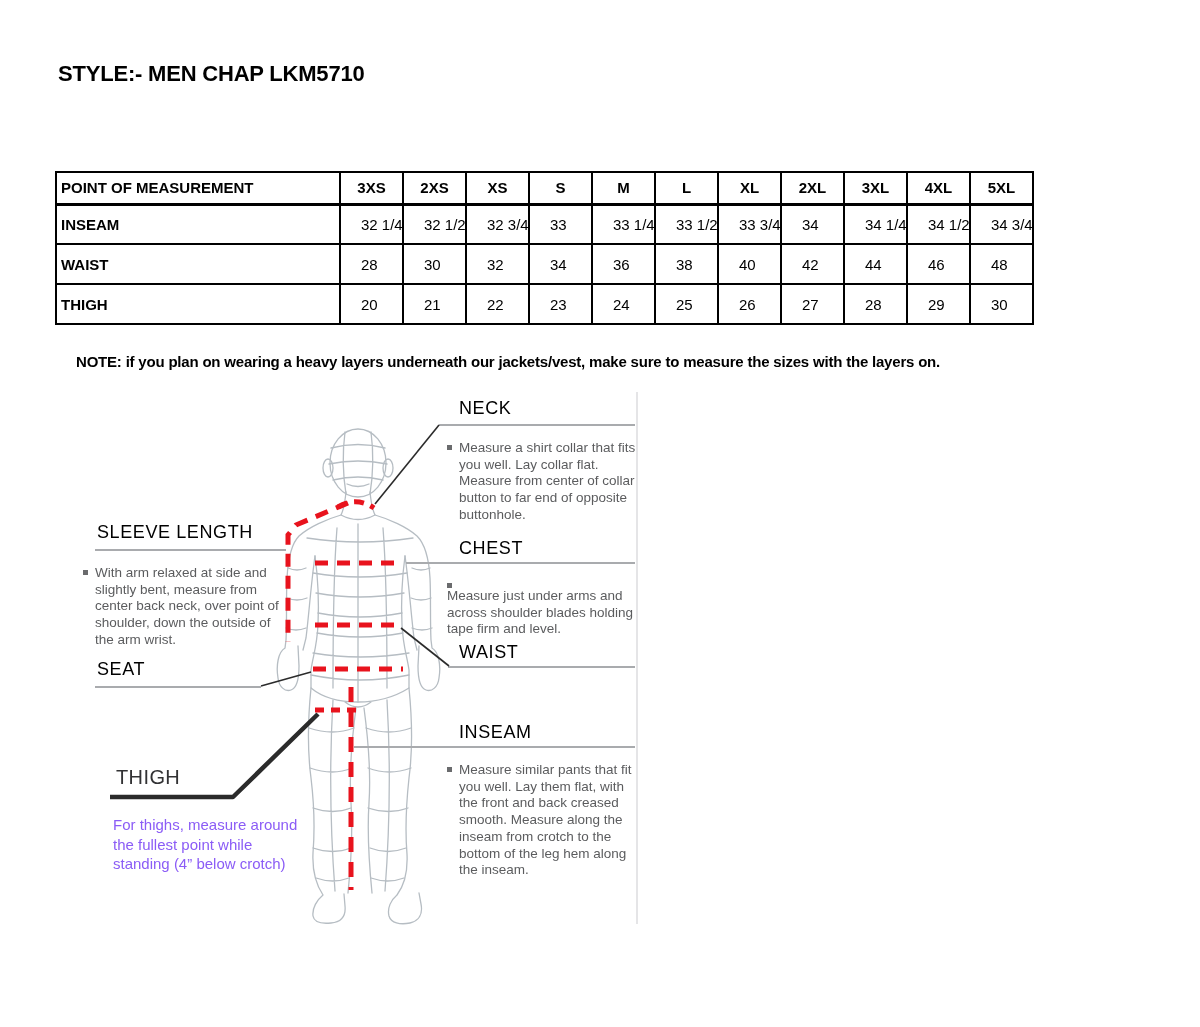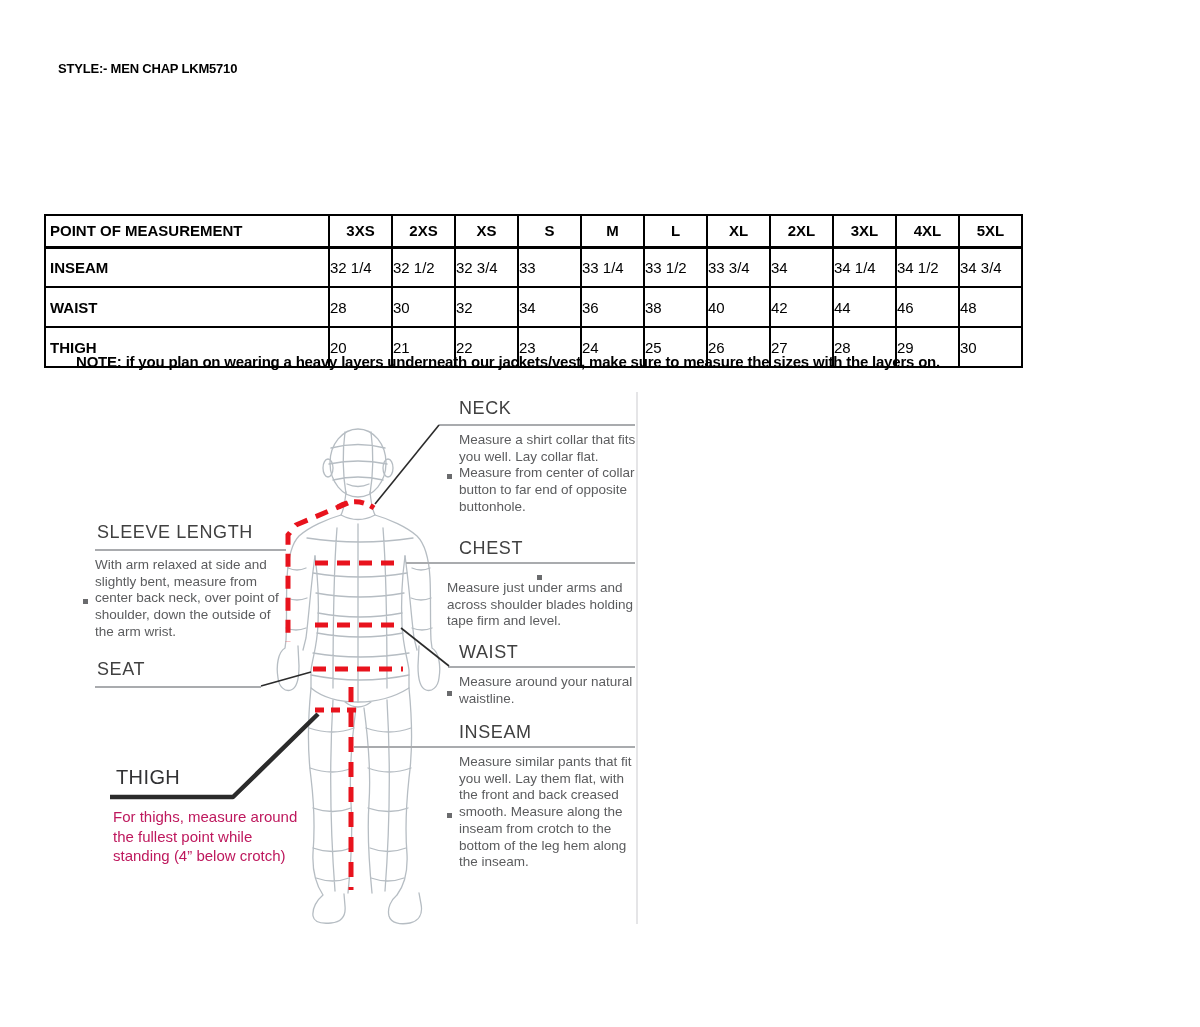--- a/index.html
+++ b/index.html
@@ -1,39 +1,39 @@
 <!DOCTYPE html>
 <html><head>
 <meta charset="utf-8">
 <style>
   * { margin:0; padding:0; box-sizing:border-box; }
   html,body { width:1200px; height:1027px; background:#ffffff; font-family:"Liberation Sans", sans-serif; color:#000; overflow:hidden; }
   .abs { position:absolute; }
 
   
-  #doc-title { left:58px; top:61px; font-size:13px; font-weight:bold; letter-spacing:-0.2px; }
+  #doc-title { left:58px; top:61px; font-size:22px; font-weight:bold; letter-spacing:-0.2px; }
   #doc-note  { left:58px; top:353px; font-size:15px; font-weight:bold; letter-spacing:-0.2px;margin-left:18px; }
 
   
-  #size-table-wrap { left:44px; top:171px;margin-top:43px; }
+  #size-table-wrap { left:55px; top:171px; }
   table { border-collapse:collapse; table-layout:fixed; width:978px; }
   th, td { border:2px solid #000; overflow:hidden; white-space:nowrap; }
   thead th { height:32px; border-bottom:3px solid #000; font-size:15px; font-weight:bold; }
   thead th.poml { text-align:left; padding-left:4px; }
-  tbody td { height:40px; font-size:15px; font-weight:normal; text-align:left; padding-left:0; vertical-align:middle; }
+  tbody td { height:40px; font-size:15px; font-weight:normal; text-align:left; padding-left:20px; vertical-align:middle; }
   tbody td.rowlabel { font-weight:bold; padding-left:4px; }
 
   
   #diagram { left:75px; top:388px; width:565px; height:540px; }
   #diagram svg { position:absolute; left:0; top:0; }
-  .d-label { position:absolute; font-size:18px; letter-spacing:0.6px; color:#404040; }
-  .d-text  { position:absolute; display:flex; align-items:center; font-size:13.5px; line-height:1.24; color:#5b5c5e; }
+  .d-label { position:absolute; font-size:18px; letter-spacing:0.6px; color:#000000; }
+  .d-text  { position:absolute; display:flex; align-items:flex-start; font-size:13.5px; line-height:1.24; color:#5b5c5e;margin-top:8px; }
   .d-text .bullet { flex:0 0 auto; width:5px; height:5px; background:#6a6b6d; margin:5px 7px 0 0; }
   #thigh-label { font-size:20px; color:#323234; letter-spacing:0.4px; }
-  #thigh-text  { font-size:15px; line-height:1.3; color:#be185d; }
+  #thigh-text  { font-size:15px; line-height:1.3; color:#8b5cf6; }
 </style>
 </head>
 <body>
 
 <div class="abs" id="doc-title">STYLE:- MEN CHAP LKM5710</div>
 
 <div class="abs" id="size-table-wrap">
   <table>
     <colgroup>
       <col style="width:284px">
@@ -166,24 +166,20 @@
     <p>Measure a shirt collar that fits you well. Lay collar flat. Measure from center of collar button to far end of opposite buttonhole.</p>
   </div>
 
   <div class="d-label" style="left:384px; top:150px;">CHEST</div>
   <div class="d-text" style="left:372px; top:182px; width:192px;flex-direction:column;">
     <span class="bullet"></span>
     <p>Measure just under arms and across shoulder blades holding tape firm and level.</p>
   </div>
 
   <div class="d-label" style="left:384px; top:254px;">WAIST</div>
-  <div class="d-text" style="left:372px; top:286px; width:192px;">
-    <span class="bullet"></span>
-    <p>Measure around your natural waistline.</p>
-  </div>
 
   <div class="d-label" style="left:384px; top:334px;">INSEAM</div>
   <div class="d-text" style="left:372px; top:366px; width:196px;">
     <span class="bullet"></span>
     <p>Measure similar pants that fit you well. Lay them flat, with the front and back creased smooth. Measure along the inseam from crotch to the bottom of the leg hem along the inseam.</p>
   </div>
 
   <div class="d-label" style="left:22px; top:134px;">SLEEVE LENGTH</div>
   <div class="d-text" style="left:8px; top:169px; width:200px;">
     <span class="bullet"></span>

